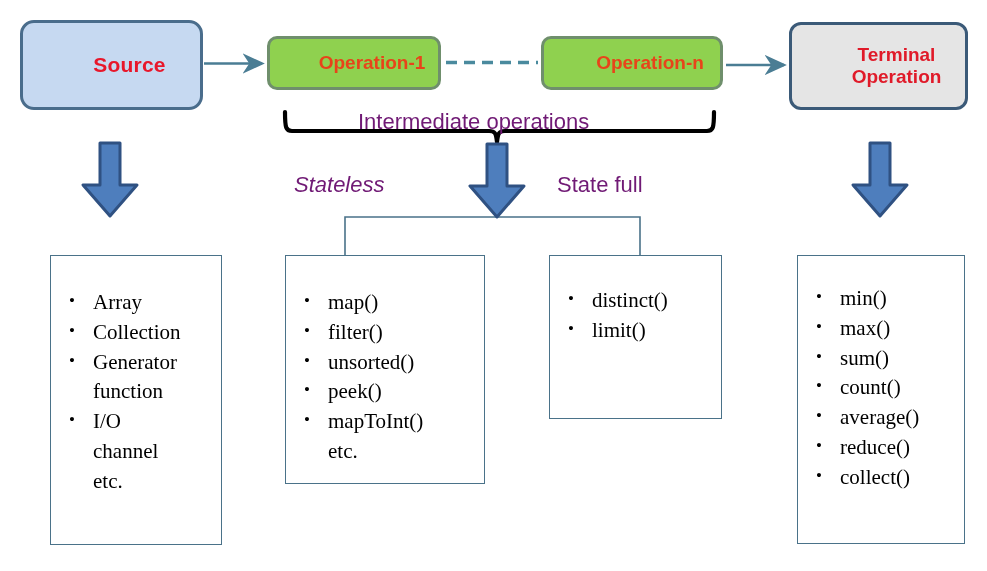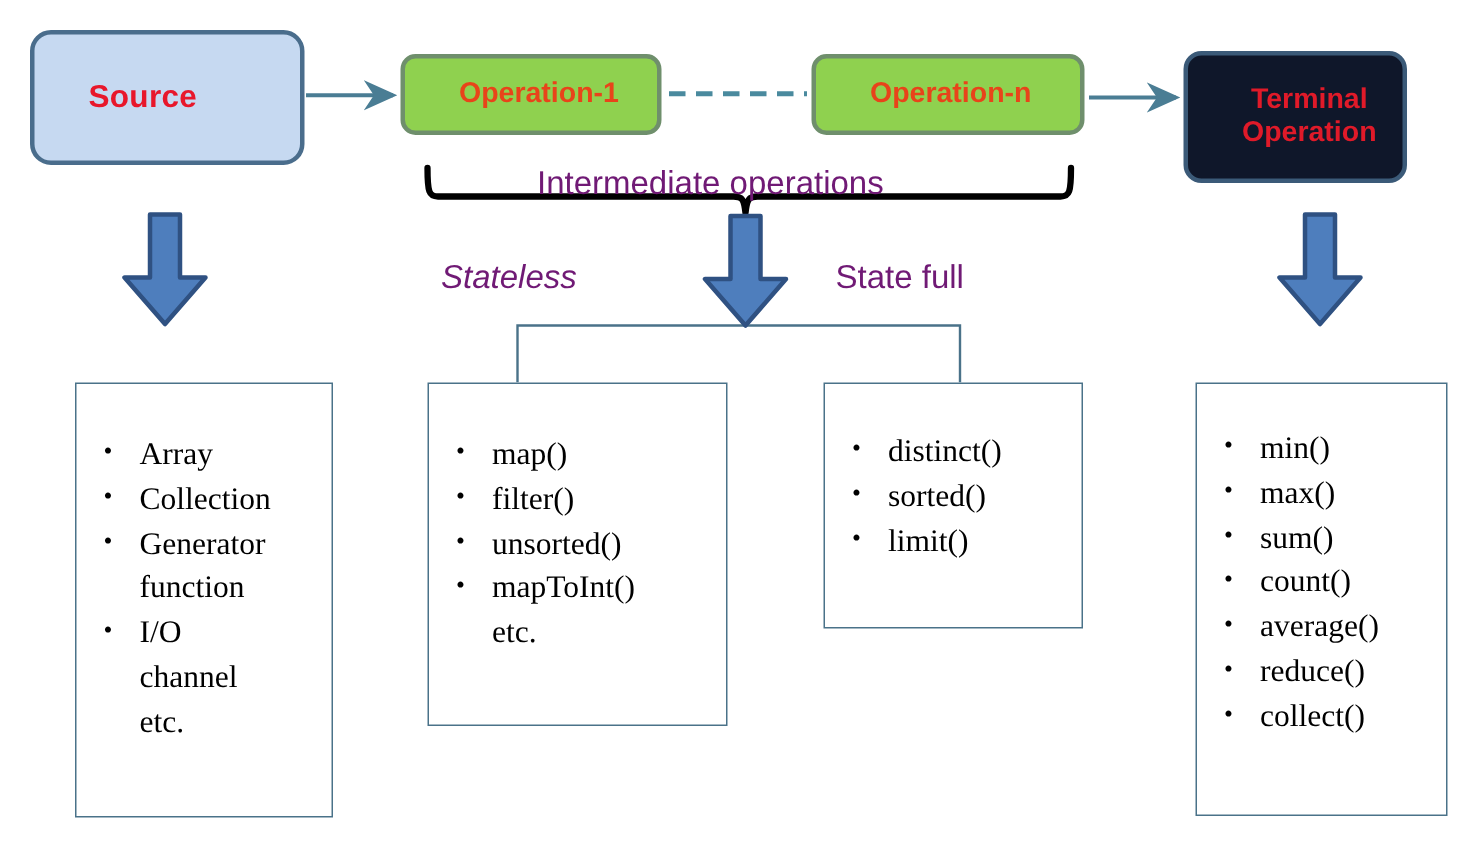--- a/index.html
+++ b/index.html
@@ -16,20 +16,21 @@
     height: 571px;
     background: #ffffff;
     overflow: hidden;
   }
   
   .node {
     position: absolute;
     box-sizing: border-box;
     display: flex;
     align-items: center;
+    justify-content: center;
     text-align: center;
     font-weight: bold;
     line-height: 1.15;
     border-style: solid;
     padding-left: 36px;
   }
   .node-source {
     left: 20px;  top: 20px;  width: 183px; height: 90px;
     background: #c6d9f1;
     border: 3px solid #4a6d8c;
@@ -42,27 +43,26 @@
     background: #8fd14f;
     border: 3px solid #6f8f6c;
     border-radius: 10px;
     color: #e8441a;
     font-size: 19px;
     height: 54px;
   }
   .node-op1 { left: 267px; top: 36px; width: 174px; }
   .node-opn { left: 541px; top: 36px; width: 182px; }
   .node-terminal {
-    left: 789px; top: 22px; width: 149px; height: 88px;
-    background: #0f172a;
+    left: 789px; top: 22px; width: 179px; height: 88px;
+    background: #e5e5e5;
     border: 3px solid #3b5a78;
     border-radius: 12px;
     color: #e01a29;
     font-size: 19px;
-    margin-top: 12px;
   }
   .node-terminal .tl { display: block; }
 
   
   #wires {
     position: absolute;
     left: 0; top: 0;
     width: 987px; height: 571px;
     pointer-events: none;
   }
@@ -220,29 +220,29 @@
         <li class="cont">channel</li>
         <li class="cont">etc.</li>
       </ul>
   </div>
 
   <div class="listbox box-stateless">
     <ul>
         <li class="bulleted">map()</li>
         <li class="bulleted">filter()</li>
         <li class="bulleted">unsorted()</li>
+        <li class="bulleted">peek()</li>
         <li class="bulleted">mapToInt()</li>
         <li class="cont">etc.</li>
       </ul>
   </div>
 
   <div class="listbox box-statefull">
     <ul>
         <li class="bulleted">distinct()</li>
-        <li class="bulleted">sorted()</li>
         <li class="bulleted">limit()</li>
       </ul>
   </div>
 
   <div class="listbox box-terminal">
     <ul>
         <li class="bulleted">min()</li>
         <li class="bulleted">max()</li>
         <li class="bulleted">sum()</li>
         <li class="bulleted">count()</li>

